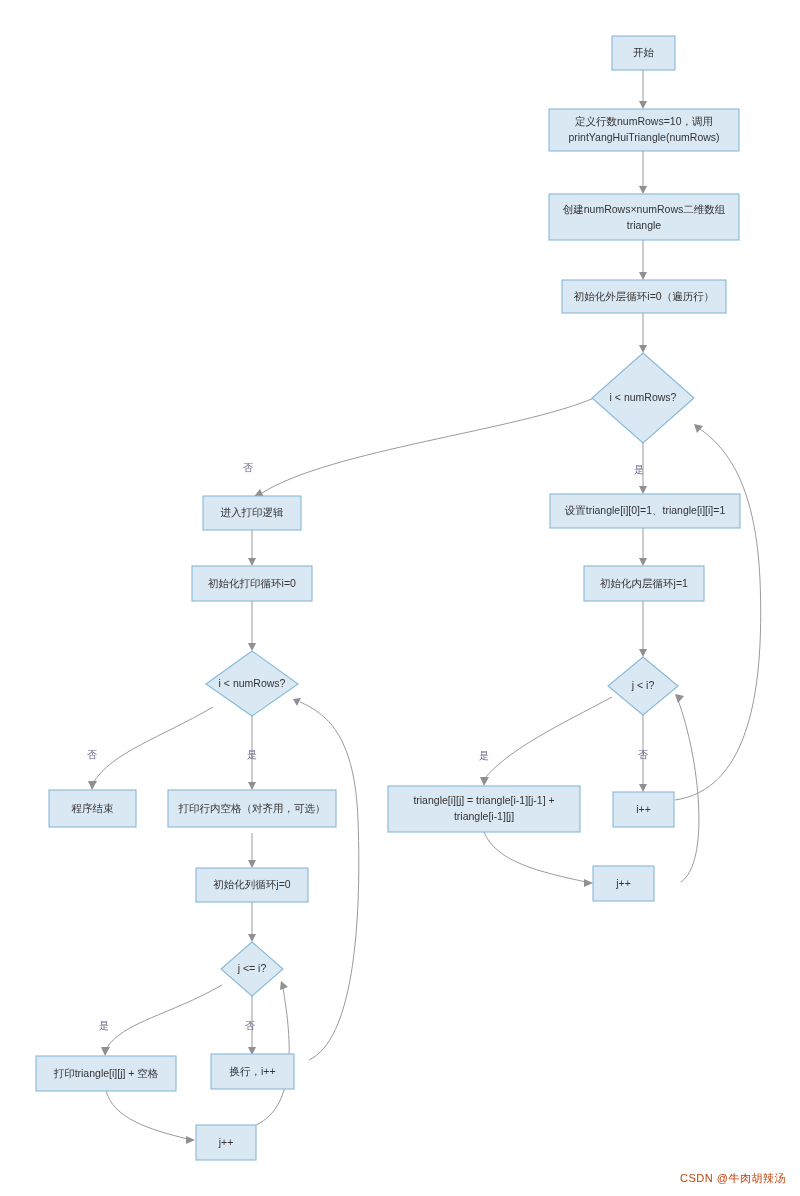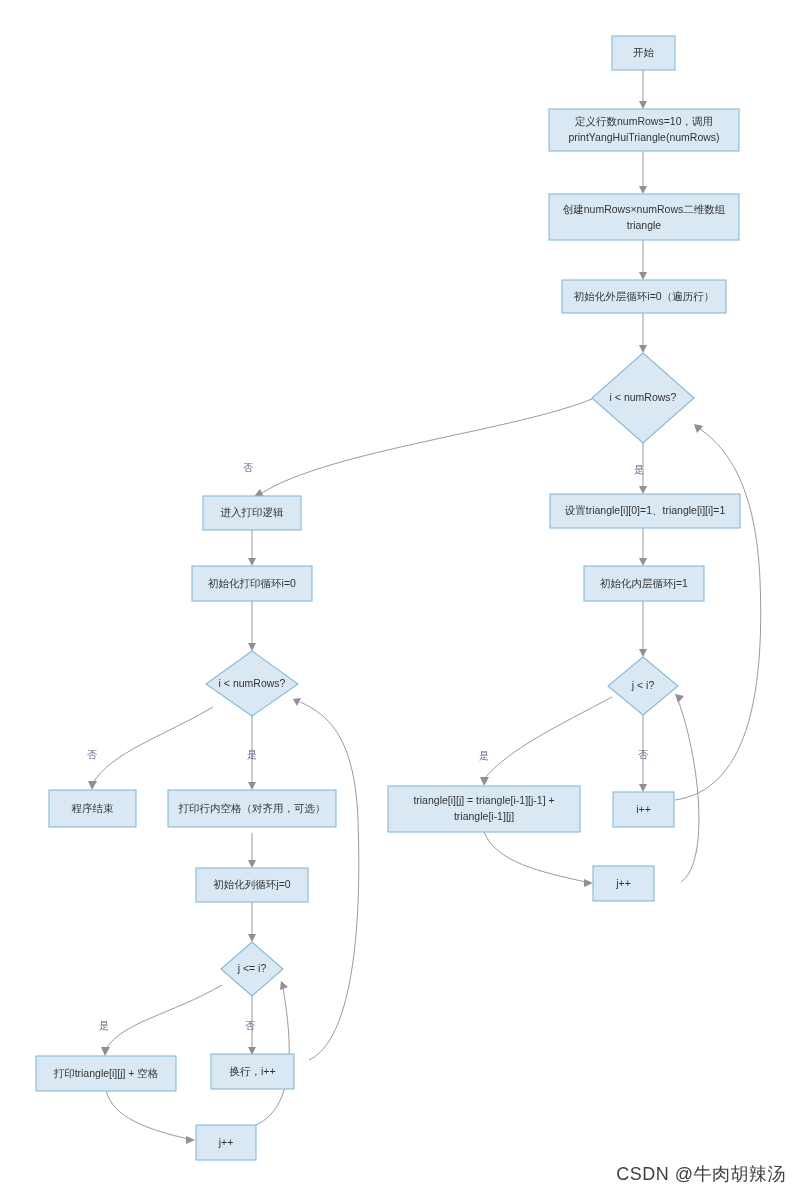--- a/index.html
+++ b/index.html
@@ -49,22 +49,22 @@
     font-size: 10px;
     fill: #6b5f86;
     text-anchor: middle;
     dominant-baseline: middle;
   }
   .watermark {
     position: absolute;
     right: 14px;
     bottom: 10px;
     font-family: "Liberation Sans", "DejaVu Sans", sans-serif;
-    font-size: 18px;
-    color: #404040;
+    font-size: 11px;
+    color: #c2410c;
     letter-spacing: 0.5px;
     user-select: none;
   }
 </style>
 </head>
 <body>
 
 <svg id="flow" viewBox="0 0 800 1196">
 
   <g>

